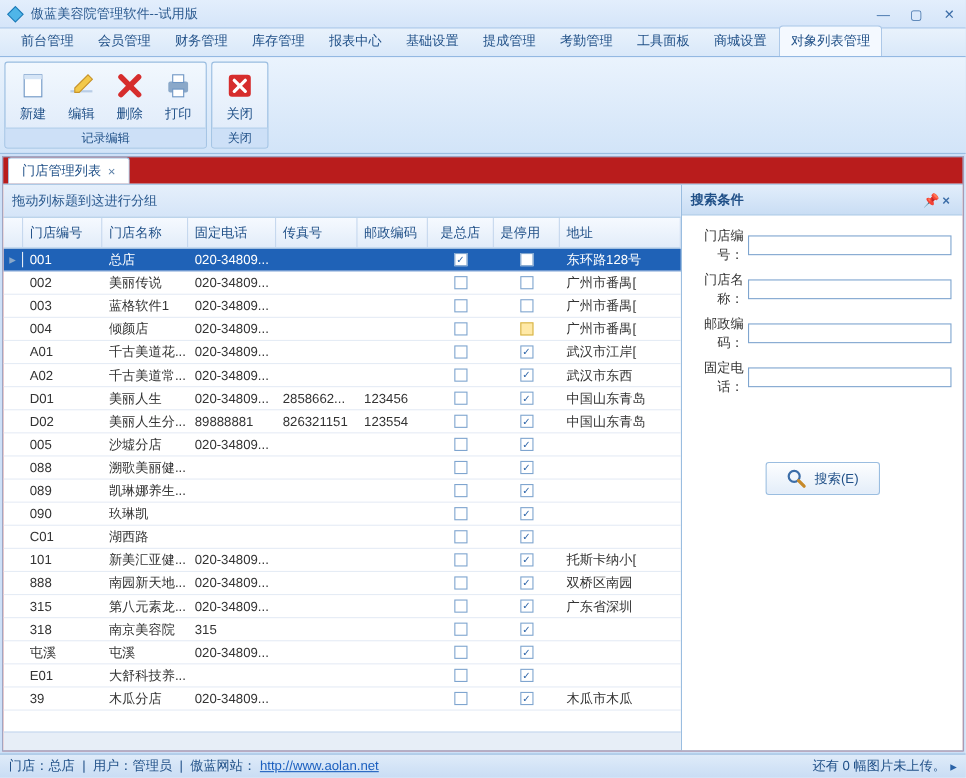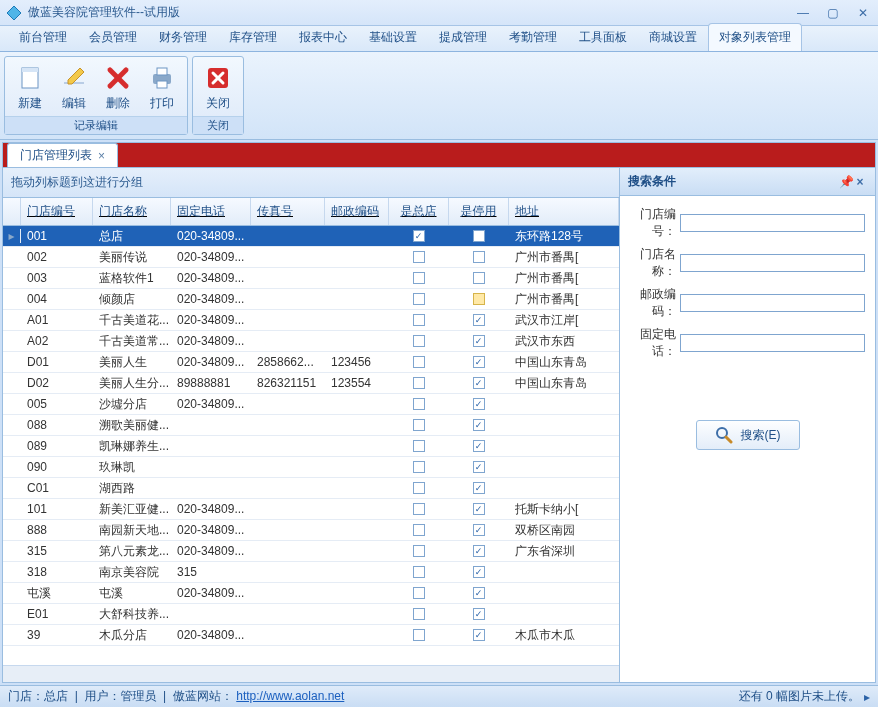--- a/index.html
+++ b/index.html
@@ -30,25 +30,25 @@
 .content { flex: 1; display: flex; flex-direction: column; background: #b91c1c; border: 1px solid #9abde0; margin: 2px; }
 .tabstrip { height: 24px; display: flex; align-items: flex-end; padding-left: 4px; }
 .tab { background: #fff; border: 1px solid #9abde0; border-bottom: none; padding: 3px 12px; color: #1f4f87; border-top-left-radius: 3px; border-top-right-radius: 3px; display: flex; align-items: center; gap: 6px; }
 .tab .close-x { color: #5c80a8; }
 
 .splitpane { flex: 1; display: flex; background: #fff; border-top: 1px solid #9abde0; overflow: hidden; }
 
 
 .gridpane { flex: 1; display: flex; flex-direction: column; border-right: 1px solid #9abde0; overflow: hidden; }
 .groupbar { background: linear-gradient(#e5effb,#d5e5f8); border-bottom: 1px solid #9abde0; padding: 6px 8px; color: #2b5a8f; }
-.gridhead { display: flex; background: linear-gradient(#f6faff,#e2ecf9); border-bottom: 1px solid #9abde0; text-decoration: underline; }
+.gridhead { display: flex; background: linear-gradient(#f6faff,#e2ecf9); border-bottom: 1px solid #9abde0; }
 .gh { border-right: 1px solid #c6d8ee; padding: 5px 6px; color: #1f4f87; white-space: nowrap; overflow: hidden; }
 .c-ind { width: 18px; border-right: 1px solid #c6d8ee; }
 .c0 { width: 72px; } .c1 { width: 78px; } .c2 { width: 80px; } .c3 { width: 74px; }
-.c4 { width: 64px; } .c5 { width: 60px; text-align: center; } .c6 { width: 60px; text-align: center; }
+.c4 { width: 64px; } .c5 { width: 60px; text-align: center; } .c6 { width: 60px; text-align: left; }
 .c7 { flex: 1; }
 .gridbody { flex: 1; overflow: auto; }
 .row { display: flex; border-bottom: 1px solid #e5ecf5; height: 21px; align-items: center; }
 .row.selected { background: #1f62b7; color: #fff; }
 .row.selected .cell { color: #fff; }
 .row .ind { width: 18px; border-right: 1px solid #e5ecf5; text-align: center; color: #8aa8c9; }
 .cell { padding: 2px 6px; border-right: 1px solid transparent; white-space: nowrap; overflow: hidden; color: #333; }
 .chkwrap { display:flex; align-items:center; justify-content:center; }
 .chk { width: 12px; height: 12px; border: 1px solid #7fa5cf; background: #fff; display: inline-flex; align-items: center; justify-content: center; font-size: 9px; color: #2a62a7; }
 .chk.stopflag { background: #ffe9a7; border-color: #d6b44a; }

